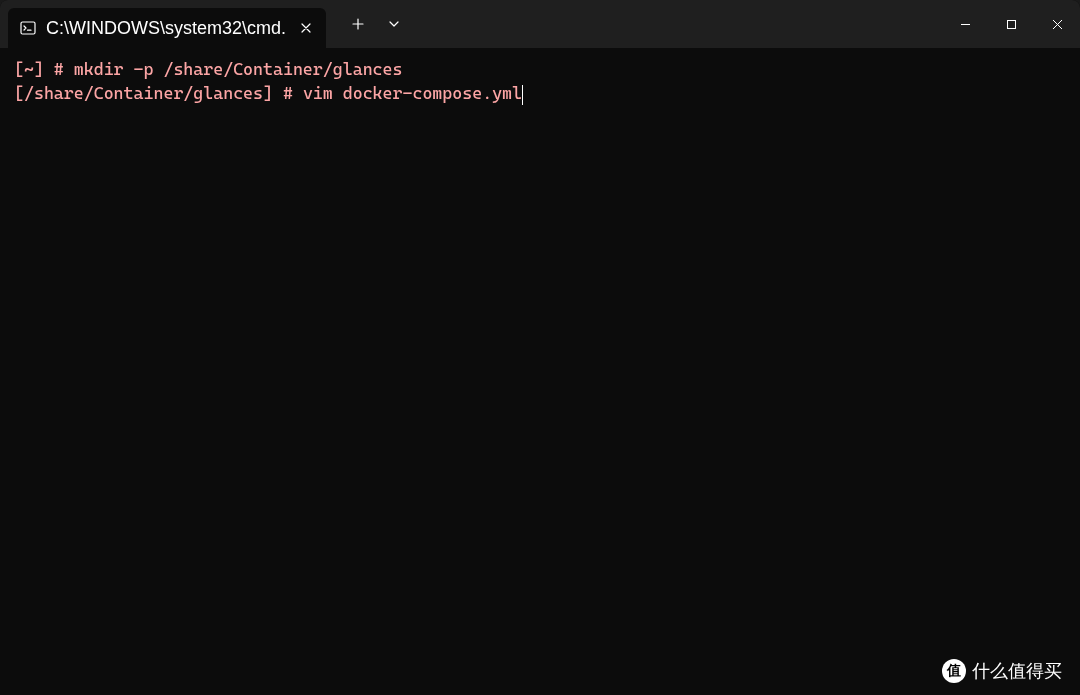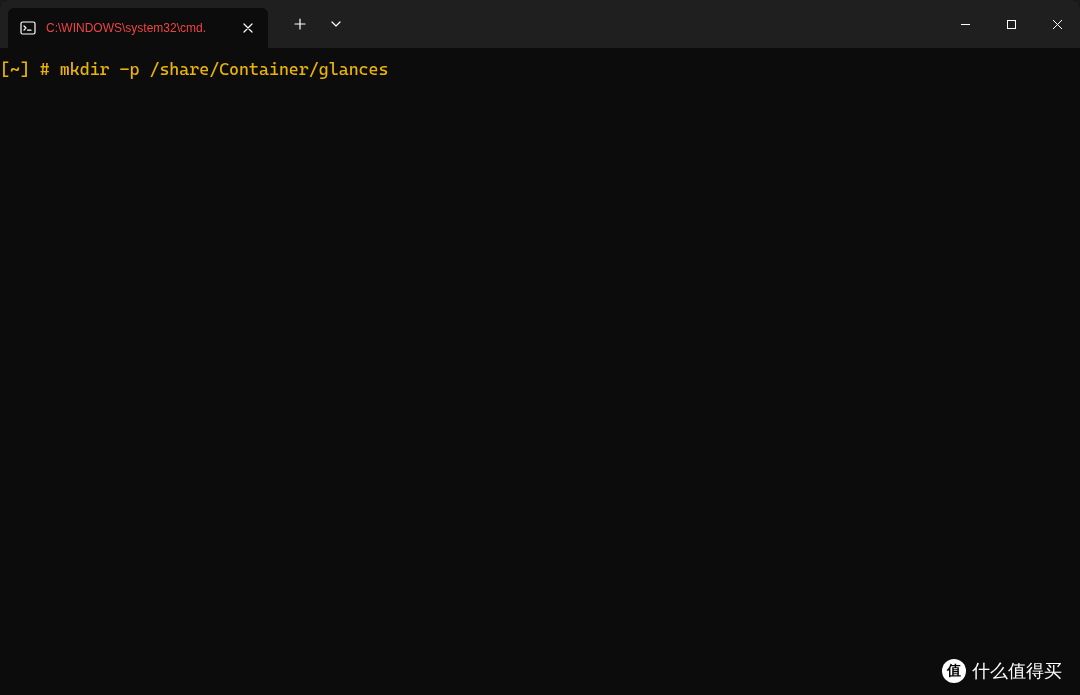--- a/index.html
+++ b/index.html
@@ -42,22 +42,22 @@
       min-width: 260px;
     }
     .tab-icon {
       width: 16px;
       height: 16px;
       display: flex;
       align-items: center;
       justify-content: center;
     }
     .tab-title {
-      color: #ef4444;
-      font-size: 12px;
+      color: #ffffff;
+      font-size: 18px;
       flex: 1;
       white-space: nowrap;
       overflow: hidden;
       text-overflow: ellipsis;
     }
     .tab-close {
       width: 20px;
       height: 20px;
       display: flex;
       align-items: center;
@@ -91,25 +91,25 @@
       width: 46px;
       display: flex;
       align-items: center;
       justify-content: center;
       color: #ffffff;
       cursor: pointer;
     }
     .terminal-body {
       flex: 1;
       background: #0c0c0c;
-      padding: 10px 0;
+      padding: 10px 14px;
       font-family: "Cascadia Mono", "Consolas", monospace;
       font-size: 17px;
       line-height: 1.4;
-      color: #eab308;
+      color: #fca5a5;
       overflow: hidden;
     }
     .term-line {
       white-space: pre;
     }
     .cursor {
       display: inline-block;
       width: 1px;
       height: 20px;
       background: #ffffff;
@@ -189,19 +189,20 @@
       <div class="win-btn close">
         <svg width="11" height="11" viewBox="0 0 11 11">
           <path d="M1 1 L10 10 M10 1 L1 10" stroke="#ffffff" stroke-width="1"></path>
         </svg>
       </div>
     </div>
   </div>
 
   <div class="terminal-body">
     <div class="term-line"><span>[~] # </span><span>mkdir -p /share/Container/glances</span></div>
+    <div class="term-line"><span>[/share/Container/glances] # </span><span>vim docker-compose.yml</span><span class="cursor"></span></div>
   </div>
 </div>
 
 <div class="watermark">
   <span class="watermark-badge">值</span>
   <span>什么值得买</span>
 </div>
 
 </body></html>

